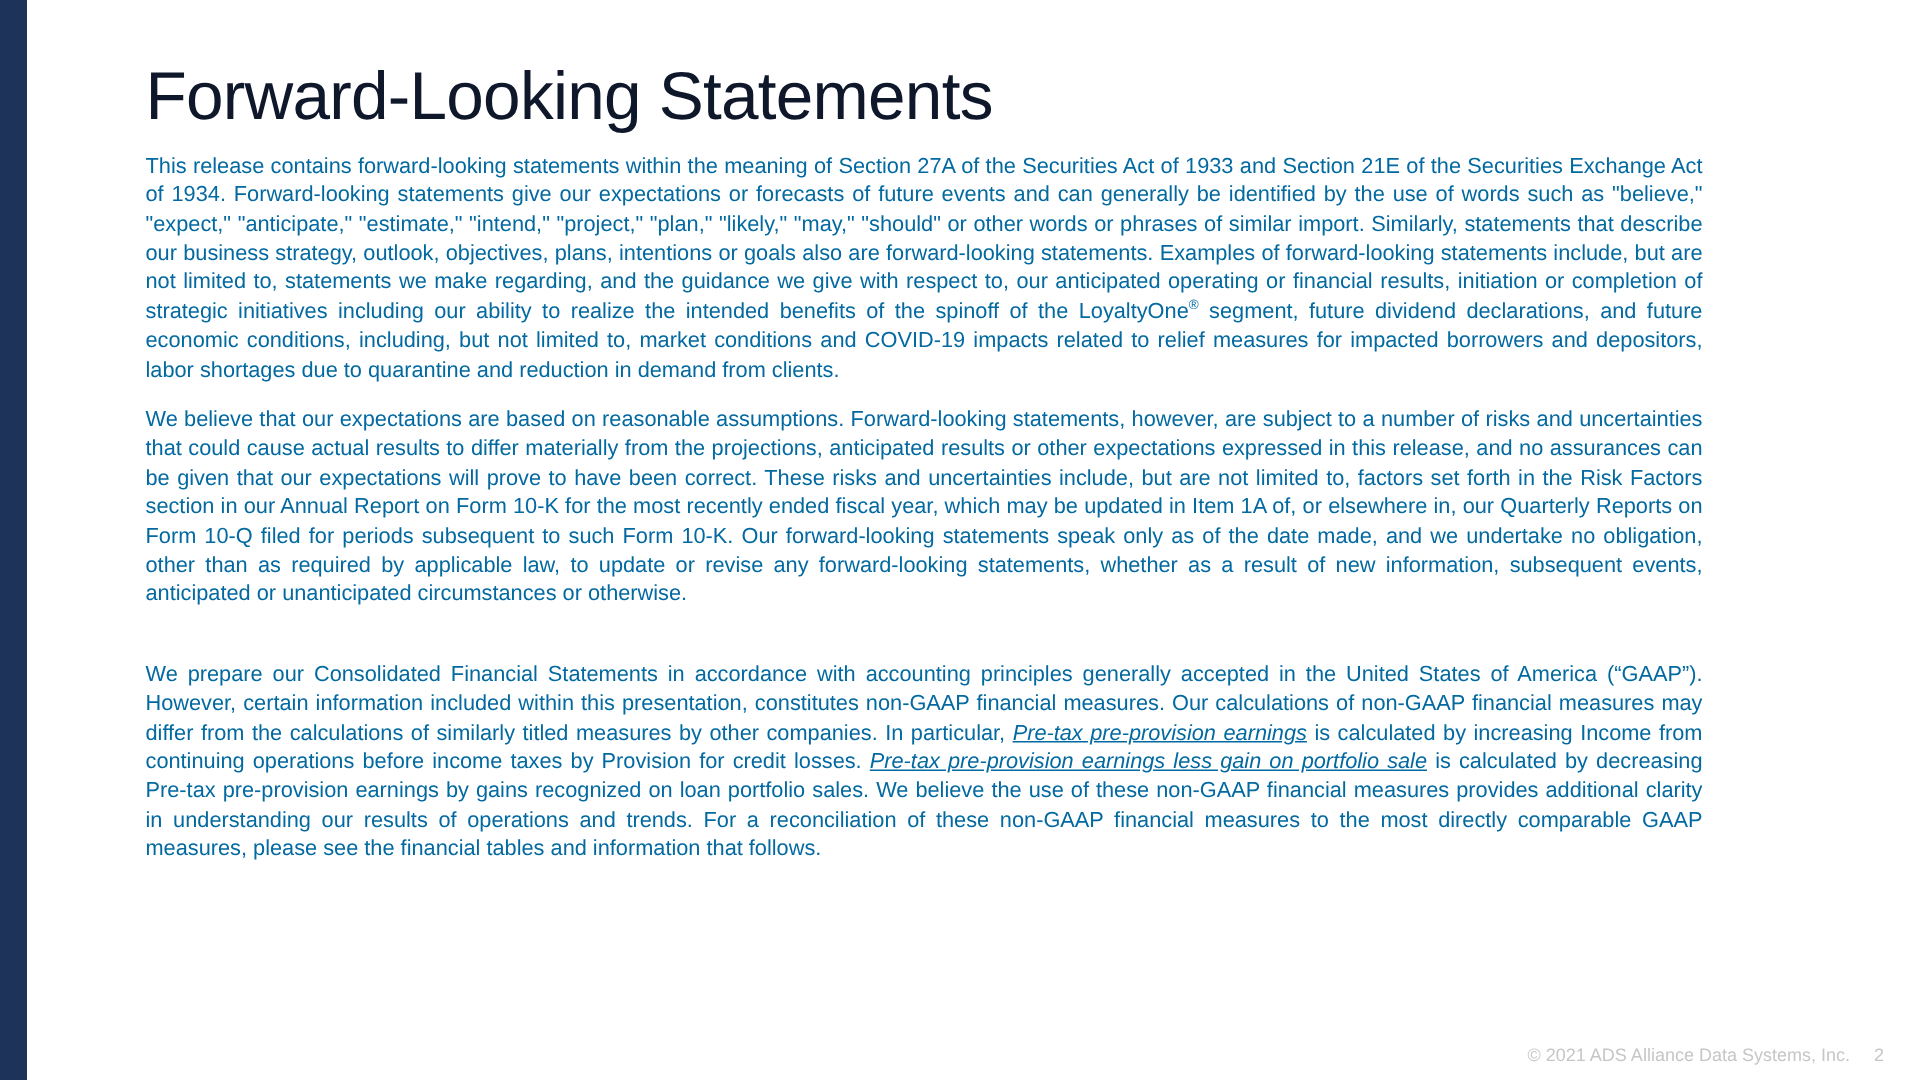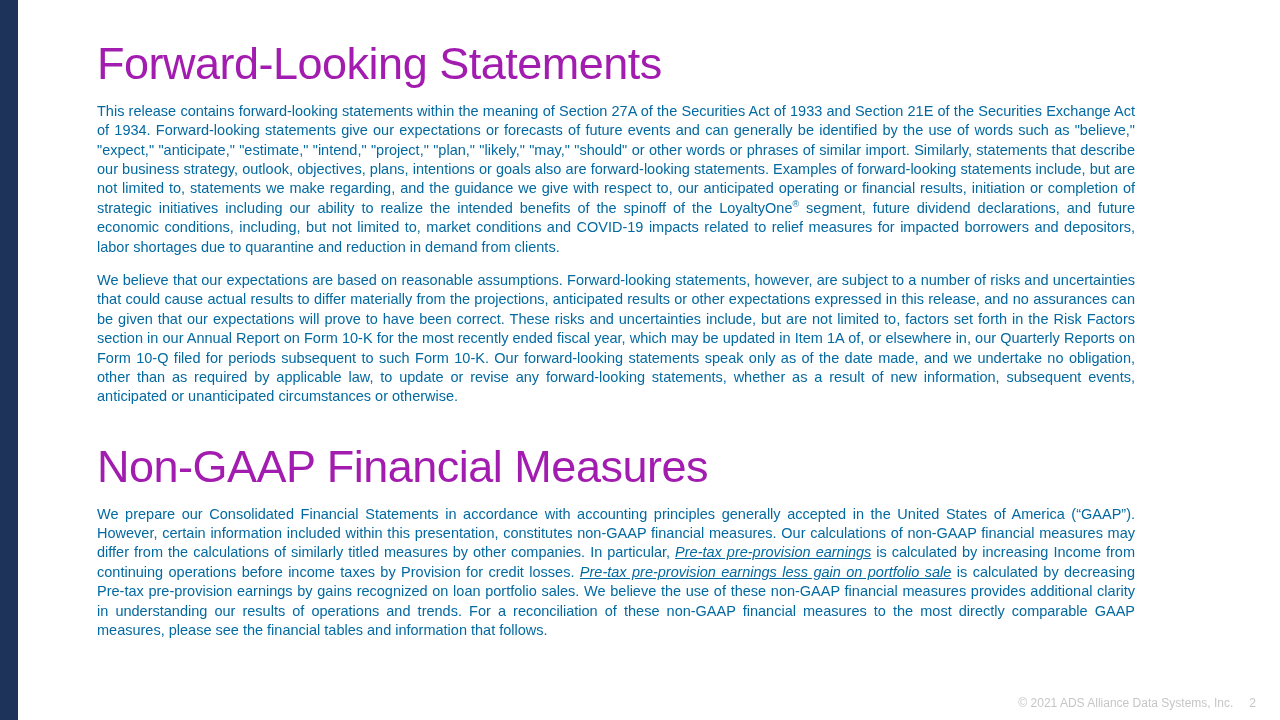--- a/index.html
+++ b/index.html
@@ -26,21 +26,21 @@
   }
   .content {
     position: absolute;
     left: 97px;
     top: 38px;
     width: 1038px;
   }
   .section-title {
     font-size: 45px;
     font-weight: 300;
-    color: #a21caf;
+    color: #0f172a;
     line-height: 1.15;
     margin-bottom: 12px;
     letter-spacing: -0.5px;
   }
   .body-paragraph {
     font-size: 14.5px;
     line-height: 19.4px;
     color: #0369a1;
     text-align: justify;
     margin-bottom: 14px;
@@ -70,21 +70,20 @@
 
   <div class="content">
 
     <section class="section-forward-looking">
       <h1 class="section-title">Forward-Looking Statements</h1>
       <p class="body-paragraph"><span>This release contains forward-looking statements within the meaning of Section 27A of the Securities Act of 1933 and Section 21E of the Securities Exchange Act of 1934. Forward-looking statements give our expectations or forecasts of future events and can generally be identified by the use of words such as "believe," "expect," "anticipate," "estimate," "intend," "project," "plan," "likely," "may," "should" or other words or phrases of similar import. Similarly, statements that describe our business strategy, outlook, objectives, plans, intentions or goals also are forward-looking statements. Examples of forward-looking statements include, but are not limited to, statements we make regarding, and the guidance we give with respect to, our anticipated operating or financial results, initiation or completion of strategic initiatives including our ability to realize the intended benefits of the spinoff of the LoyaltyOne</span><sup>®</sup><span> segment, future dividend declarations, and future economic conditions, including, but not limited to, market conditions and COVID-19 impacts related to relief measures for impacted borrowers and depositors, labor shortages due to quarantine and reduction in demand from clients.</span></p>
       <p class="body-paragraph"><span>We believe that our expectations are based on reasonable assumptions. Forward-looking statements, however, are subject to a number of risks and uncertainties that could cause actual results to differ materially from the projections, anticipated results or other expectations expressed in this release, and no assurances can be given that our expectations will prove to have been correct. These risks and uncertainties include, but are not limited to, factors set forth in the Risk Factors section in our Annual Report on Form 10-K for the most recently ended fiscal year, which may be updated in Item 1A of, or elsewhere in, our Quarterly Reports on Form 10-Q filed for periods subsequent to such Form 10-K. Our forward-looking statements speak only as of the date made, and we undertake no obligation, other than as required by applicable law, to update or revise any forward-looking statements, whether as a result of new information, subsequent events, anticipated or unanticipated circumstances or otherwise.</span></p>
     </section>
 
     <section class="section-non-gaap">
-      <h1 class="section-title">Non-GAAP Financial Measures</h1>
       <p class="body-paragraph"><span>We prepare our Consolidated Financial Statements in accordance with accounting principles generally accepted in the United States of America (“GAAP”). However, certain information included within this presentation, constitutes non-GAAP financial measures. Our calculations of non-GAAP financial measures may differ from the calculations of similarly titled measures by other companies. In particular, </span><em>Pre-tax pre-provision earnings</em><span> is calculated by increasing Income from continuing operations before income taxes by Provision for credit losses. </span><em>Pre-tax pre-provision earnings less gain on portfolio sale</em><span> is calculated by decreasing Pre-tax pre-provision earnings by gains recognized on loan portfolio sales. We believe the use of these non-GAAP financial measures provides additional clarity in understanding our results of operations and trends. For a reconciliation of these non-GAAP financial measures to the most directly comparable GAAP measures, please see the financial tables and information that follows.</span></p>
     </section>
 
   </div>
 
   <div class="footer">
     <span>© 2021 ADS Alliance Data Systems, Inc.</span><span class="page-number">2</span>
   </div>
 </div>
 

